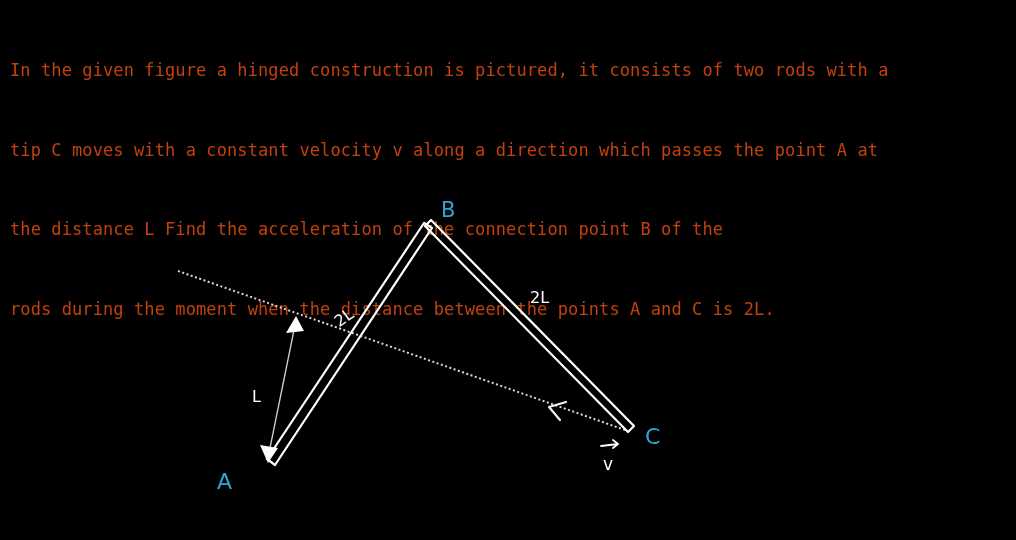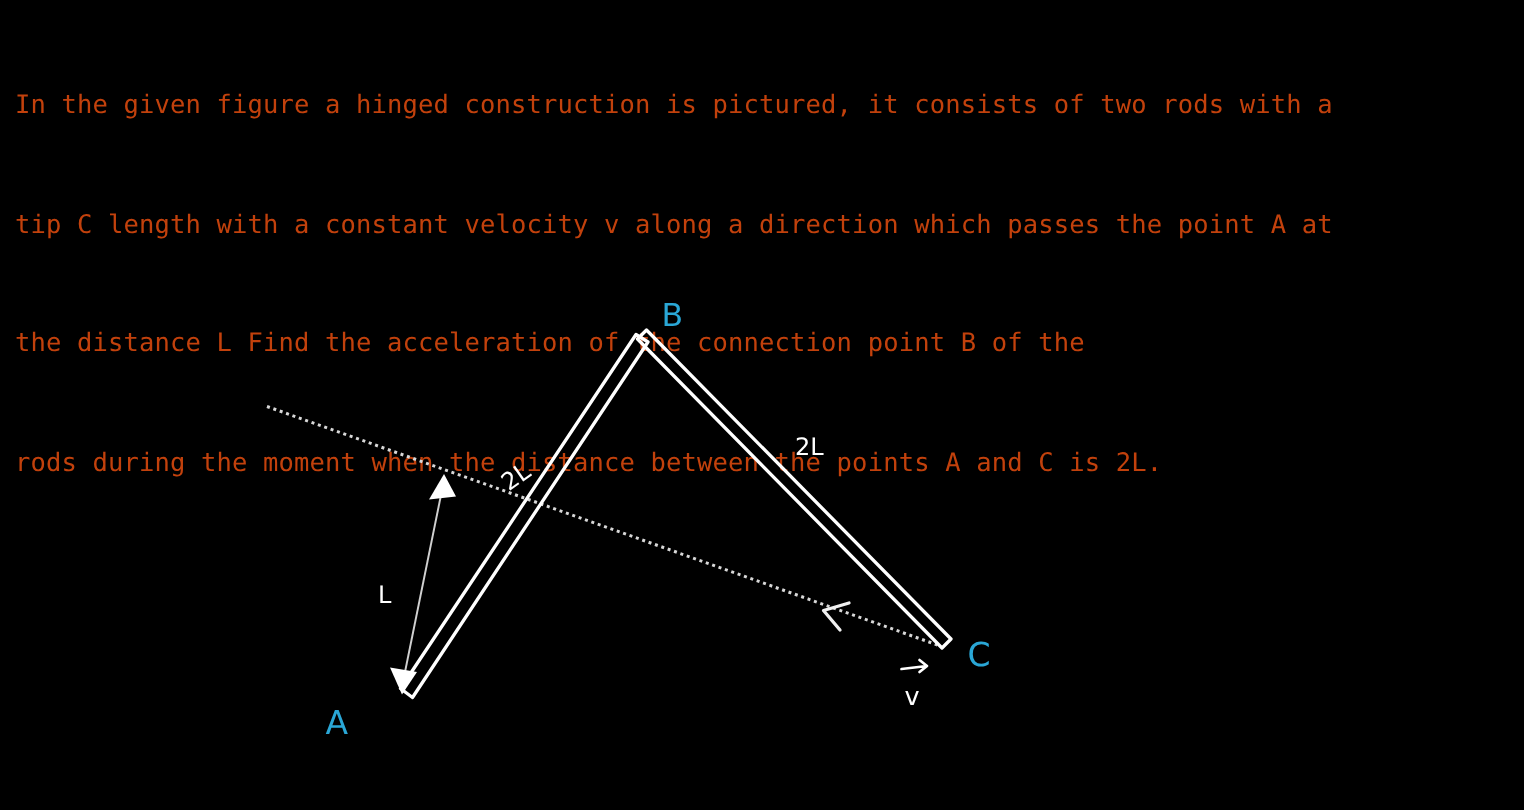--- a/index.html
+++ b/index.html
@@ -12,21 +12,21 @@
     }
     .problem div { height:26.5px; }
     svg.figure { position:absolute; left:0; top:0; }
     .hand { font-family:"DejaVu Sans", sans-serif; }
   </style>
 </head>
 <body>
 
 <div class="problem">
   <div>In the given figure a hinged construction is pictured, it consists of two rods with a</div>
-  <div>tip C length with a constant velocity v along a direction which passes the point A at</div>
+  <div>tip C moves with a constant velocity v along a direction which passes the point A at</div>
   <div>the distance L Find the acceleration of the connection point B of the</div>
   <div>rods during the moment when the distance between the points A and C is 2L.</div>
 </div>
 
 <svg class="figure" width="1016" height="540" viewBox="0 0 1016 540">
 
   <line x1="178" y1="271" x2="625" y2="430" stroke="#d8d8d8" stroke-width="2" stroke-dasharray="2,2.5"></line>
 
   <path d="M 566 402 L 549 407 L 560 420" fill="none" stroke="#f0f0f0" stroke-width="2.2" stroke-linecap="round" stroke-linejoin="round"></path>
 

